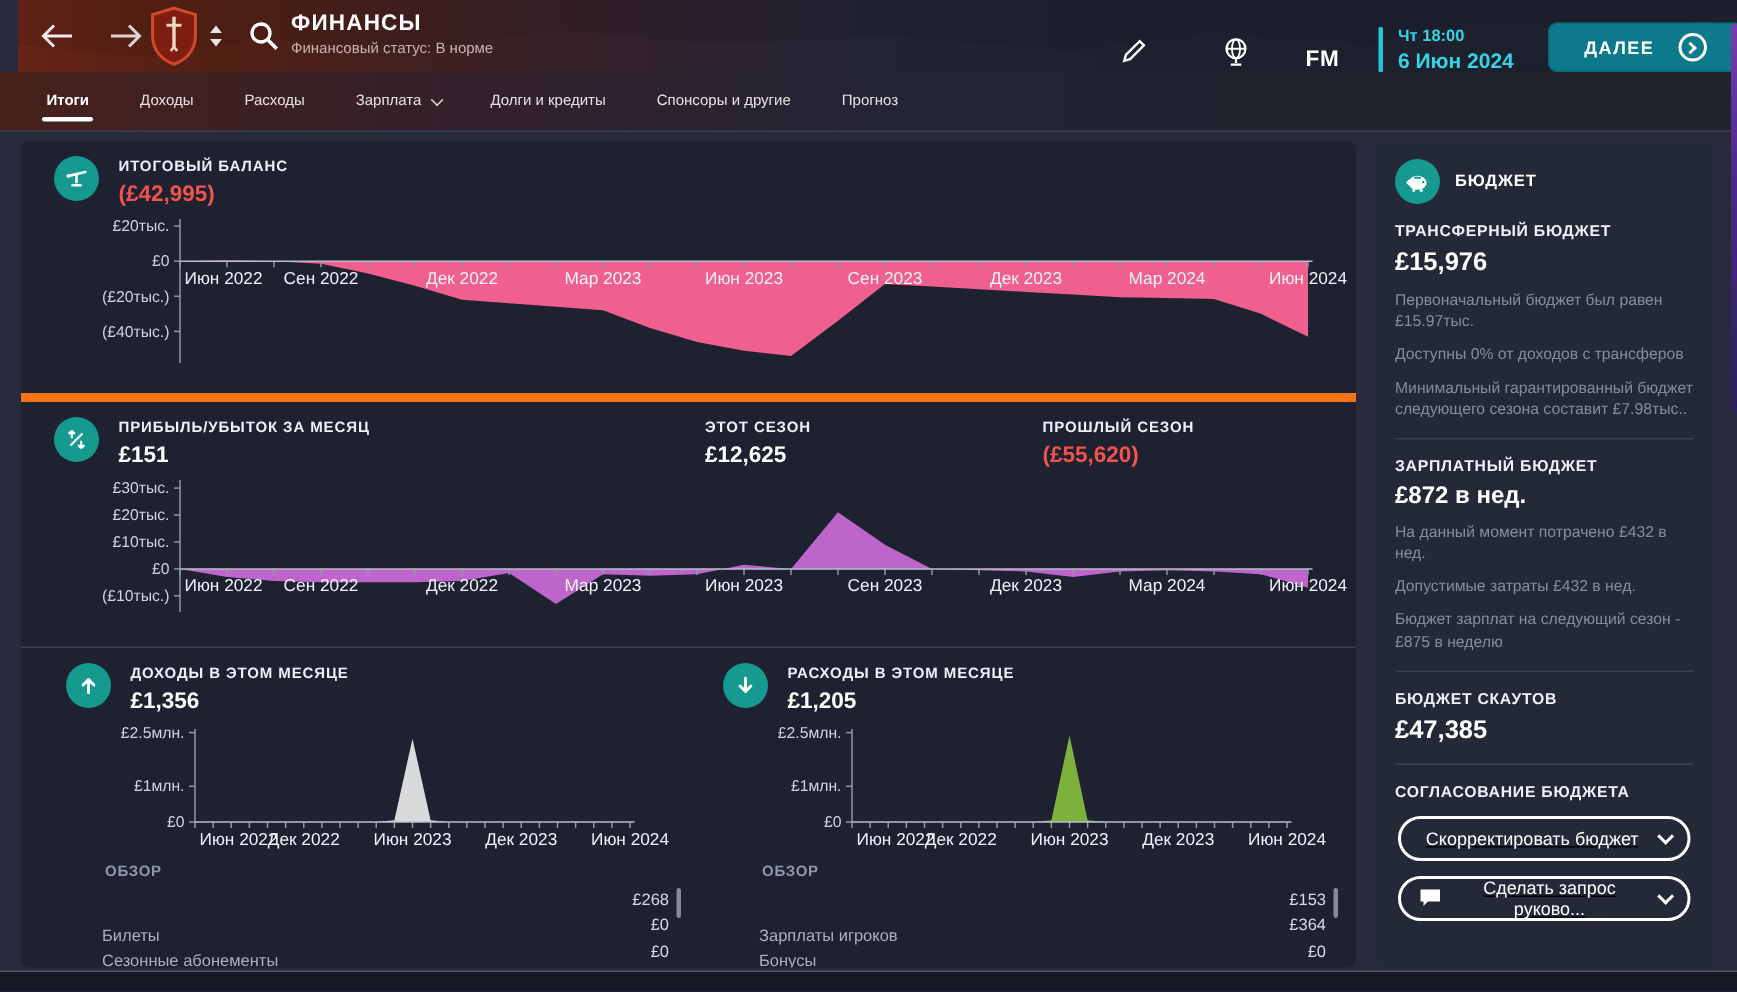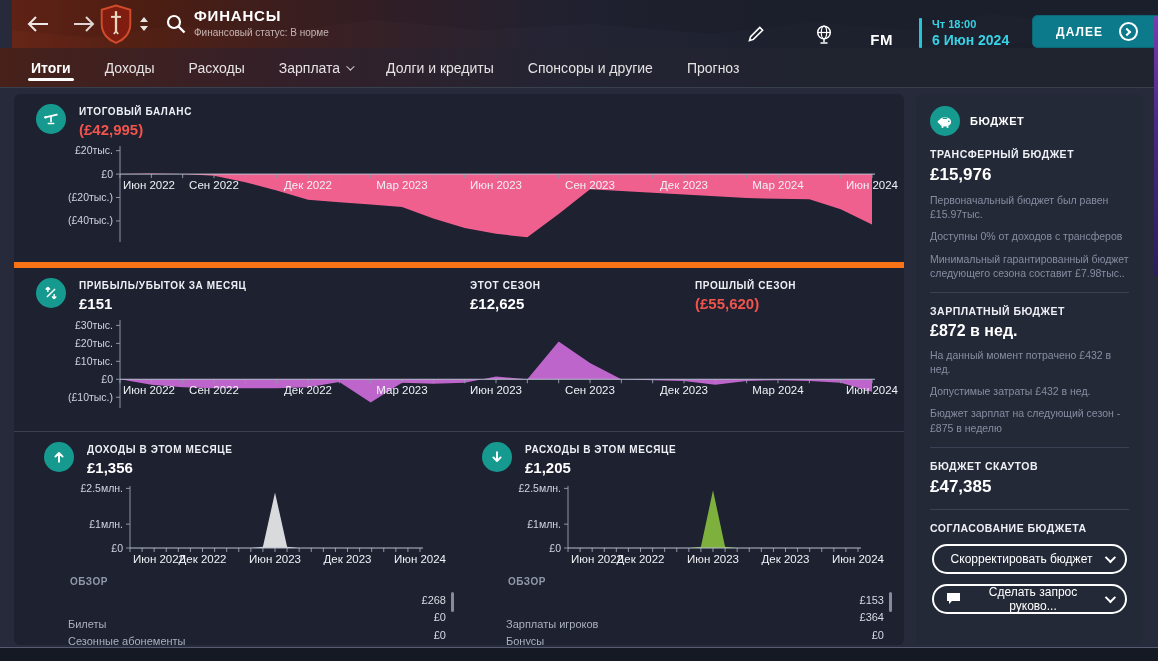--- a/index.html
+++ b/index.html
@@ -44,21 +44,21 @@
   .continue-label{color:#fff;font-size:12px;font-weight:bold;letter-spacing:1px;}
   .circle-arrow{width:15px;height:15px;border:2px solid #fff;border-radius:50%;display:flex;align-items:center;justify-content:center;}
   .circle-arrow i{display:block;width:4px;height:4px;border-top:2px solid #fff;border-right:2px solid #fff;transform:rotate(45deg);margin-left:-2px;}
   
   .tabbar{
     position:absolute;left:0;top:48px;width:1158px;height:40px;z-index:3;
     background:linear-gradient(90deg,#47211a 0,#342029 280px,#242433 560px,#20242f 820px,#20242f 100%);
     display:flex;align-items:stretch;padding-left:14px;box-sizing:border-box;
     border-bottom:1px solid #39404d;
   }
-  .tab{position:relative;display:flex;align-items:center;gap:6px;padding:0 17px;cursor:pointer;color:#e6e2e3;font-size:14px;}
+  .tab{position:relative;display:flex;align-items:center;gap:6px;padding:0 17px;cursor:pointer;color:#e6e2e3;font-size:10px;}
   .tab.active{color:#fff;font-weight:bold;}
   .tab.active::after{content:"";position:absolute;left:14px;right:14px;bottom:6px;height:3px;background:#fff;border-radius:2px;}
   .tab .vchev{width:5px;height:5px;border-right:1.5px solid #d9d5d7;border-bottom:1.5px solid #d9d5d7;transform:rotate(45deg) translateY(-2px);}
   
   .content{position:absolute;left:0;top:88px;width:1158px;height:560px;z-index:2;}
   .main-card{
     position:absolute;left:14px;top:6px;width:890px;height:551px;background:#1d2130;border-radius:6px;overflow:hidden;
   }
   .side-card{
     position:absolute;left:916px;top:6px;width:227px;height:551px;background:#242938;border-radius:8px;
@@ -90,21 +90,21 @@
   .vscroll{position:absolute;right:-8px;top:16px;width:3px;height:20px;background:#858b9d;border-radius:2px;cursor:pointer;}
   
   .side-head{display:flex;align-items:center;gap:10px;}
   .side-title{color:#fff;font-size:11px;font-weight:bold;letter-spacing:.6px;}
   .sb-sub{color:#eef0f5;font-size:10.5px;font-weight:bold;letter-spacing:.5px;margin-top:12px;}
   .sb-big{color:#fff;font-size:17px;font-weight:bold;margin-top:5px;}
   .sb-note{color:#878da0;font-size:10.5px;line-height:1.35;margin:8px 0 0 0;}
   .sb-div{border:none;border-top:1px solid #3b4154;margin:12px 0 0 0;}
   .sb-btn{
     margin:10px 2px 0 2px;height:26px;border:2px solid #fff;border-radius:15px;
-    display:flex;align-items:center;padding:0 12px;cursor:pointer;gap:8px;
+    display:flex;align-items:center;padding:0 12px;cursor:pointer;gap:8px;text-decoration:underline;
   }
   .sb-btn .lbl{flex:1;text-align:center;color:#fff;font-size:12px;}
   .sb-btn .vchev{flex:none;width:6px;height:6px;border-right:2px solid #fff;border-bottom:2px solid #fff;transform:rotate(45deg) translateY(-2px);}
   
   .bottom-strip{position:absolute;left:0;bottom:0;width:1158px;height:13px;background:#151924;border-top:1px solid #555c72;z-index:4;}
   .purple-edge{position:absolute;right:0;top:16px;width:4px;height:260px;z-index:5;background:linear-gradient(#7a3bb0,#4a2a86 40%,#2c1d5c);border-radius:2px 0 0 2px;}
 </style>
 </head>
 <body>
 

